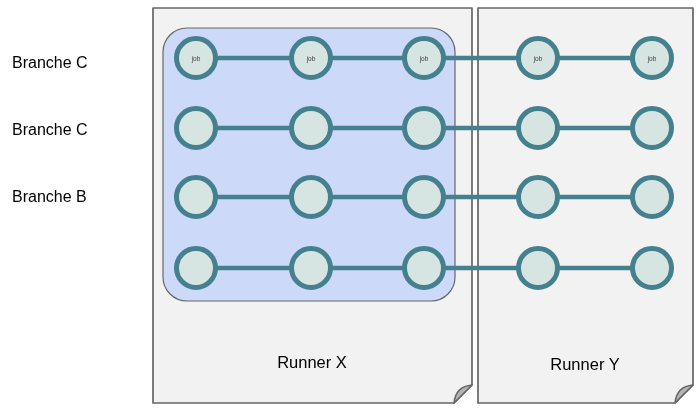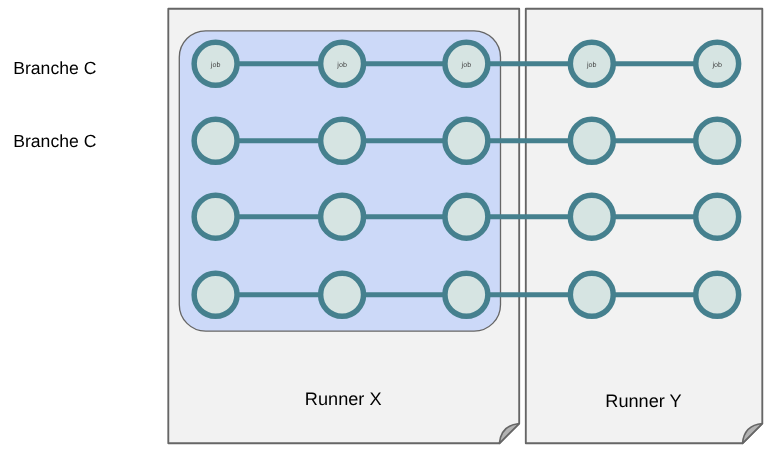--- a/index.html
+++ b/index.html
@@ -59,20 +59,21 @@
     text-anchor: middle;
   }
 </style>
 </head>
 <body>
 
 <div class="stage">
 
   <div class="branch-label" style="top:52px">Branche C</div>
   <div class="branch-label" style="top:119px">Branche C</div>
+  <div class="branch-label" style="top:186px">Branche B</div>
 
   <svg class="diagram" width="700" height="420" viewBox="0 0 700 420">
 
     <g>
       <path class="note" d="M153,8 H472 V385 L454,403 H153 Z"></path>
       <path class="fold" d="M472,385 C461,386 455,392 454,403 Z"></path>
       <text class="runner-label" x="312" y="368">Runner X</text>
     </g>
 
     <g>

